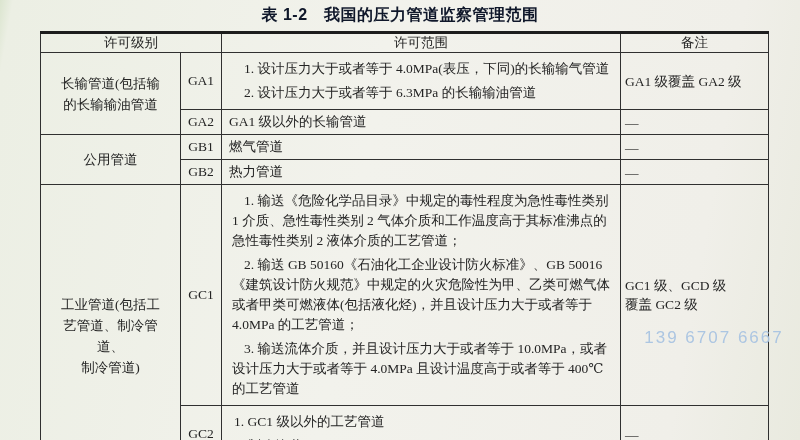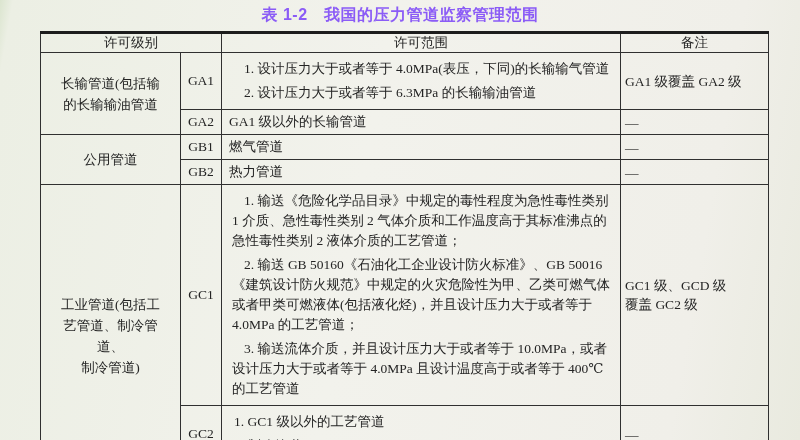--- a/index.html
+++ b/index.html
@@ -5,21 +5,21 @@
   html,body{margin:0;padding:0;}
   body{
     width:800px;height:440px;overflow:hidden;position:relative;
     background:linear-gradient(100deg,#dbe5cf 0%,#ecefe4 1.5%,#f2f2ec 45%,#f0efe9 85%,#e9eadf 100%);
     font-family:"Liberation Serif","DejaVu Serif",serif;
     color:#222;
   }
   .title{
     position:absolute;top:5px;left:0;right:0;text-align:center;
     font-family:"Liberation Sans","DejaVu Sans",sans-serif;
-    font-weight:bold;font-size:16px;letter-spacing:0.5px;color:#8b5cf6;
+    font-weight:bold;font-size:16px;letter-spacing:0.5px;color:#0f172a;
     white-space:pre;
   }
   table.main{
     position:absolute;left:40px;top:31px;width:728px;
     border-collapse:collapse;table-layout:fixed;
     border-top:3px solid #1d1d1d;border-bottom:3px solid #1d1d1d;
     font-size:13.5px;color:#242424;
   }
   .main td,.main th{border:1px solid #303030;overflow:hidden;}
   .main th{font-weight:normal;font-size:13.5px;padding:0;}
@@ -130,13 +130,14 @@
 
   <tr class="r-gcd">
     <td class="grade">GCD</td>
     <td class="scope single">动力管道</td>
     <td class="remark">—</td>
   </tr>
 </tbody>
   </table>
 
 <div class="watermark">
+  <div class="wm-phone">139 6707 6667</div>
 </div>
 
 </body></html>

